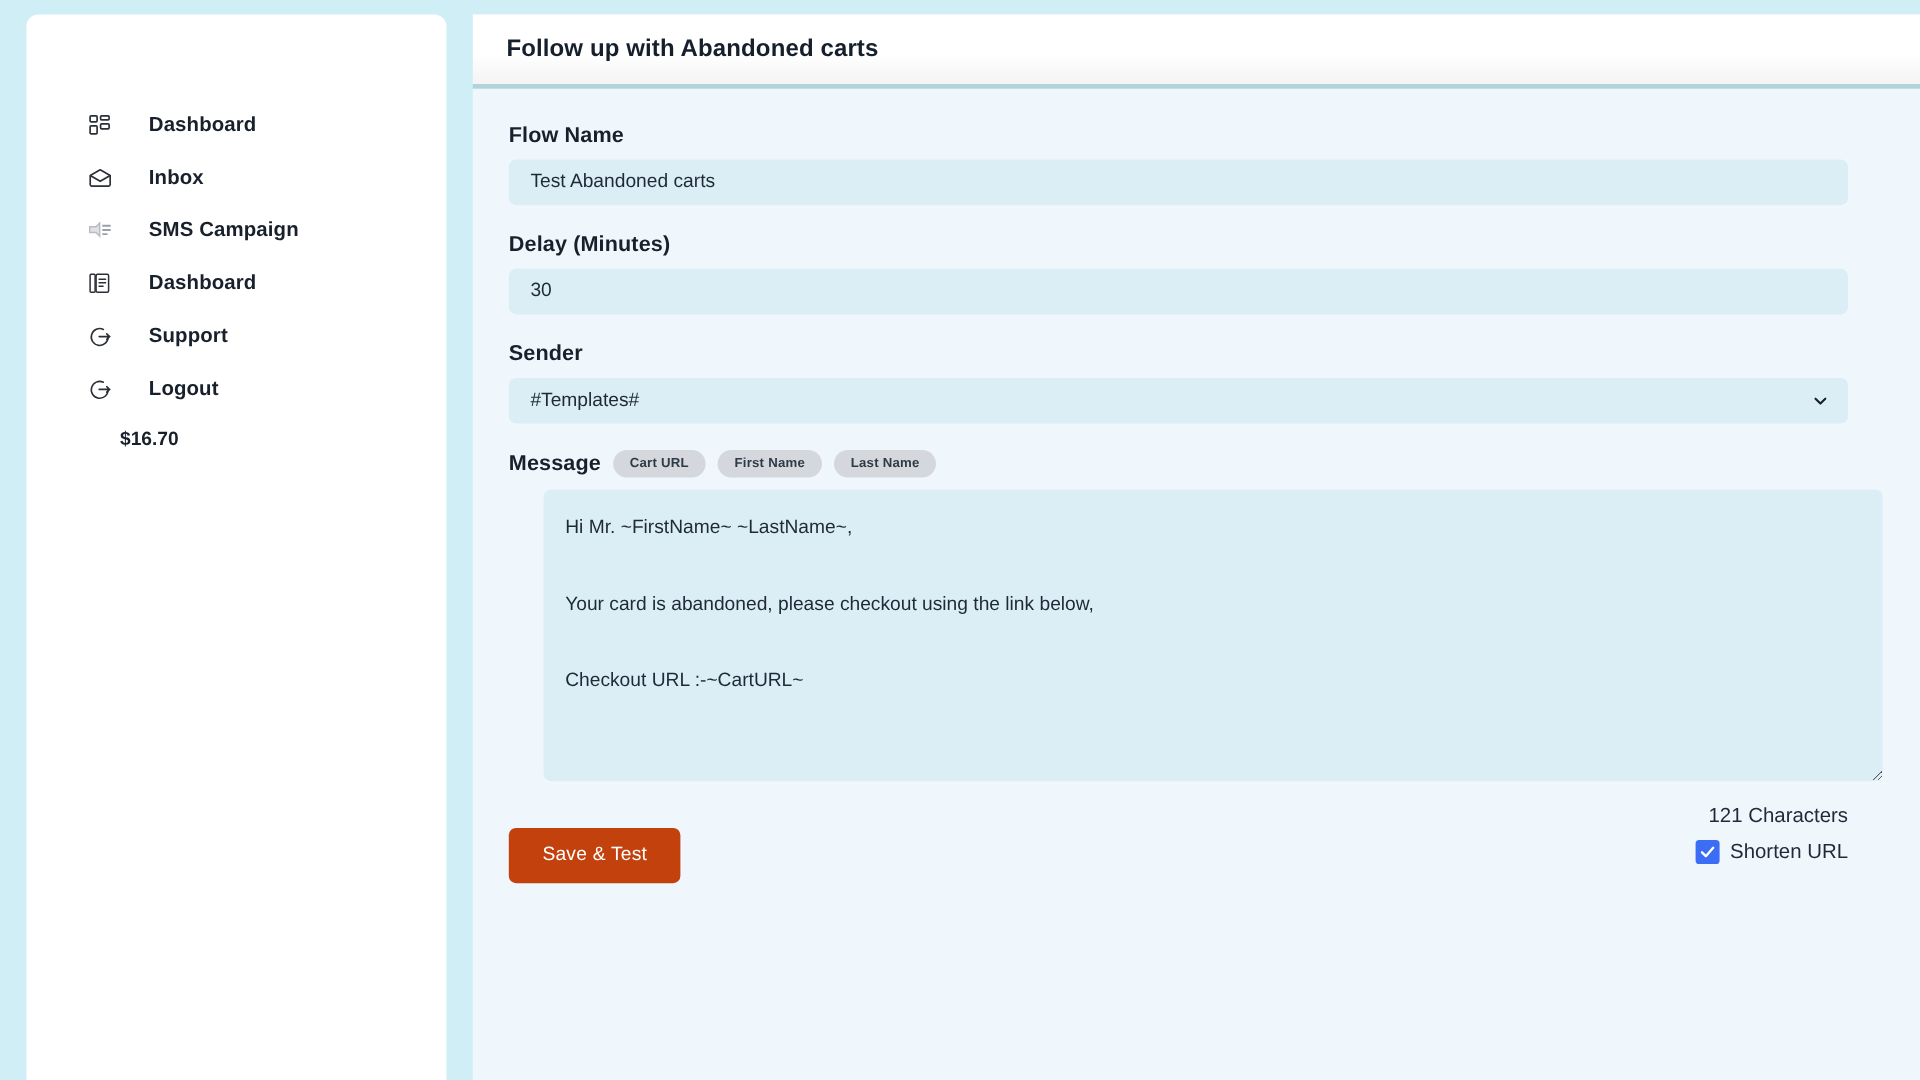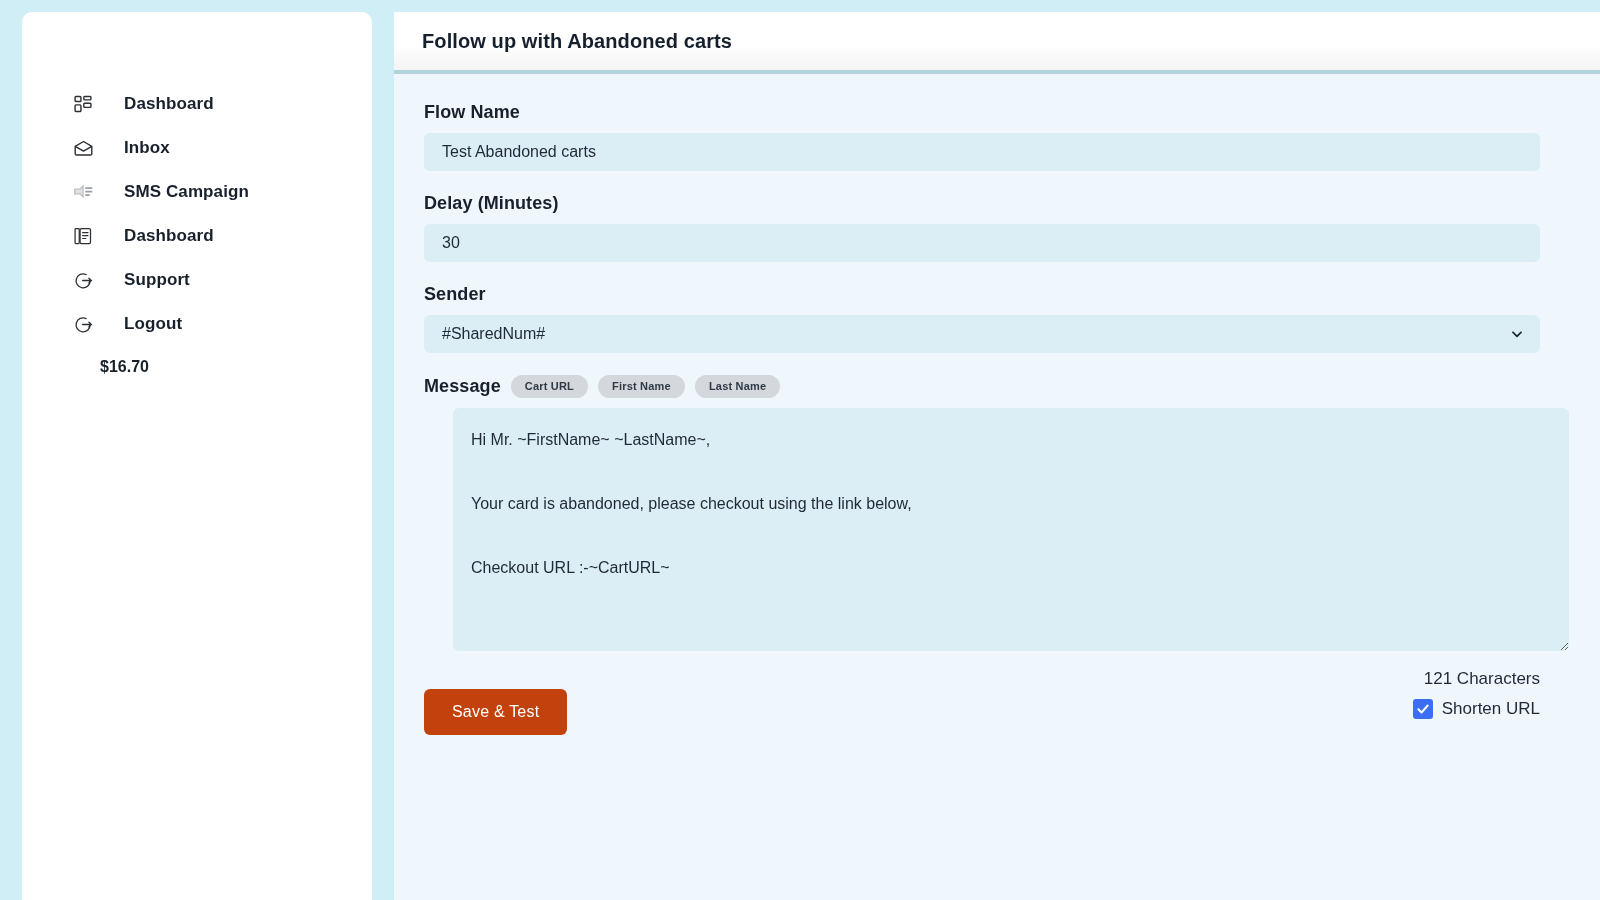--- a/index.html
+++ b/index.html
@@ -387,21 +387,21 @@
       </div>
 
       <div class="field-group">
         <div class="field-label">Delay (Minutes)</div>
         <input class="input-box" type="text" value="30" style="">
       </div>
 
       <div class="field-group">
         <div class="field-label">Sender</div>
         <div class="select-wrap">
-          <div class="input-box">#SharedNum#</div>
+          <div class="input-box">#Templates#</div>
           <span class="chevron">
             <svg width="14" height="14" viewBox="0 0 24 24" fill="none" stroke="currentColor" stroke-width="3" stroke-linecap="round" stroke-linejoin="round">
               <polyline points="5 9 12 16 19 9"></polyline>
             </svg>
           </span>
         </div>
       </div>
 
       <div class="message-head">
         <div class="field-label">Message</div>

